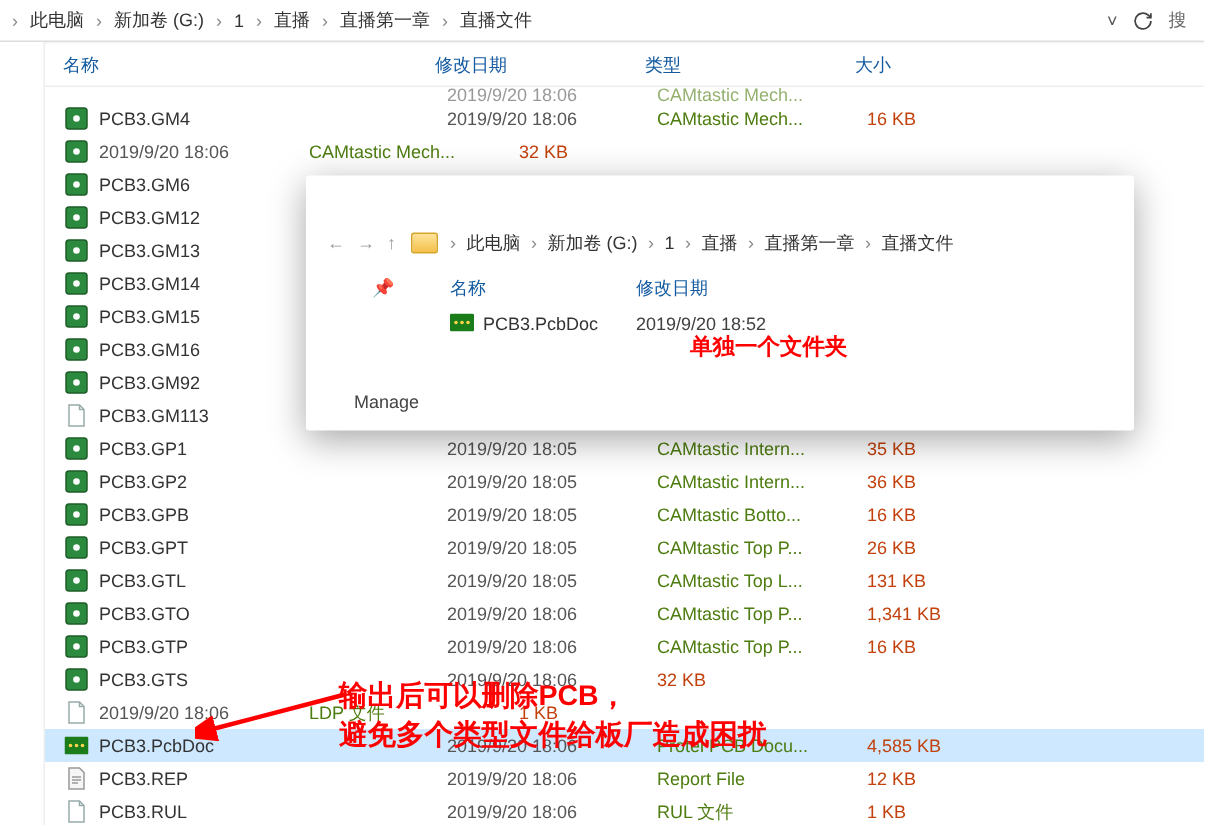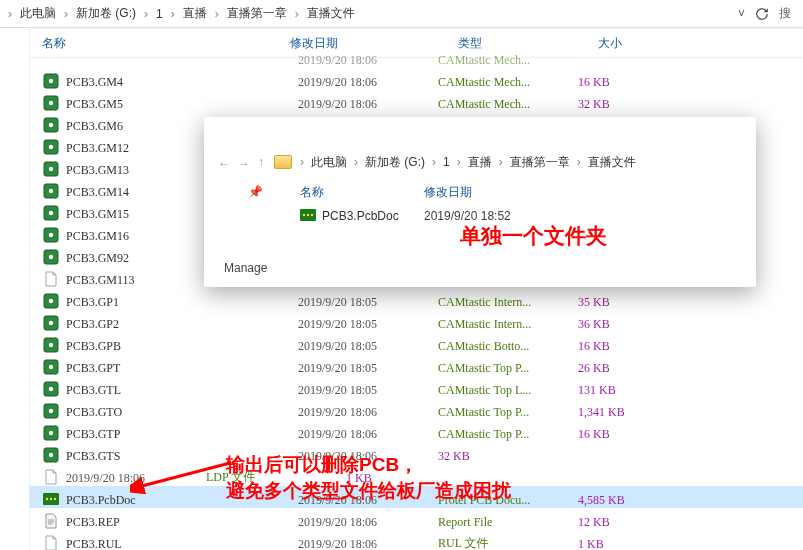--- a/index.html
+++ b/index.html
@@ -65,48 +65,47 @@
   .columns-header {
     display: flex;
     height: 30px;
     align-items: center;
     color: #135aa0;
     border-top: 1px solid #f4f4f4;
     border-bottom: 1px solid #eee;
   }
   .col-name { width: 260px; padding-left: 12px; }
   .col-date { width: 140px; }
-  .col-type { width: 140px; margin-left: 28px; }
+  .col-type { width: 140px; }
   .col-size { width: 100px; }
 
   .file-list {
     flex: 1;
     overflow: hidden;
   }
   .file-row {
     display: flex;
     height: 22px;
-    align-items: flex-end;
+    align-items: center;
     padding-left: 12px;
-    font-family: Liberation Serif, serif;
   }
   .file-row.selected {
     background: #cde8ff;
   }
   .file-row .icon {
     width: 18px; height: 18px;
     margin-right: 6px;
     display: inline-flex;
     align-items: center;
     justify-content: center;
   }
   .file-row .fname { width: 232px; white-space: nowrap; overflow: hidden; text-overflow: ellipsis; }
   .file-row .fdate { width: 140px; color: #555; }
   .file-row .ftype { width: 140px; color: #4d7c0f; white-space: nowrap; overflow: hidden; text-overflow: ellipsis; }
-  .file-row .fsize { width: 100px; color: #a21caf; text-align: left; }
+  .file-row .fsize { width: 100px; color: #c2410c; text-align: left; }
 
   
   .icon-cam svg rect.outer { fill: #2b8a3e; stroke: #1e5d29; }
   .icon-cam svg circle { fill: #fff; }
   .icon-file svg { stroke: #888; fill: #fff; }
   .icon-pcb svg rect { fill: #1a7d1a; }
   .icon-pcb svg .dot { fill: #ffd54a; }
   .icon-rep svg { fill: #f5f5f5; stroke: #999; }
 
   
@@ -164,31 +163,31 @@
   .overlay-popup .ov-cols .c2 { width: 160px; }
   .overlay-popup .ov-row {
     display: flex;
     align-items: center;
     height: 22px;
   }
   .overlay-popup .ov-row .c1 { width: 130px; padding-left: 6px; display: flex; align-items: center; gap: 6px; }
   .overlay-popup .ov-row .c2 { width: 160px; color: #404040; }
   .overlay-popup .ov-manage {
     position: absolute;
-    left: 20px;
+    left: 32px;
     bottom: 12px;
     color: #444;
   }
 
   .annotation-red1 {
     position: absolute;
     left: 460px;
     top: 222px;
     color: #ff0000;
-    font-size: 21px;
+    font-size: 15px;
     font-weight: 600;
   }
   .annotation-red2 {
     position: absolute;
     left: 226px;
     top: 452px;
     color: #ff0000;
     font-size: 19px;
     font-weight: 600;
     line-height: 1.35;
@@ -258,21 +257,20 @@
           <span class="ftype">CAMtastic Mech...</span>
           <span class="fsize">16 KB</span>
         </div>
         <div class="file-row">
           <span class="icon icon-cam">
             <svg width="16" height="16" viewBox="0 0 16 16">
               <rect class="outer" x="1" y="1" width="14" height="14" rx="2"></rect>
               <circle cx="8" cy="8" r="2.2"></circle>
             </svg>
           </span>
-          <span class="fname">PCB3.GM5</span>
           <span class="fdate">2019/9/20 18:06</span>
           <span class="ftype">CAMtastic Mech...</span>
           <span class="fsize">32 KB</span>
         </div>
         <div class="file-row">
           <span class="icon icon-cam">
             <svg width="16" height="16" viewBox="0 0 16 16">
               <rect class="outer" x="1" y="1" width="14" height="14" rx="2"></rect>
               <circle cx="8" cy="8" r="2.2"></circle>
             </svg>

